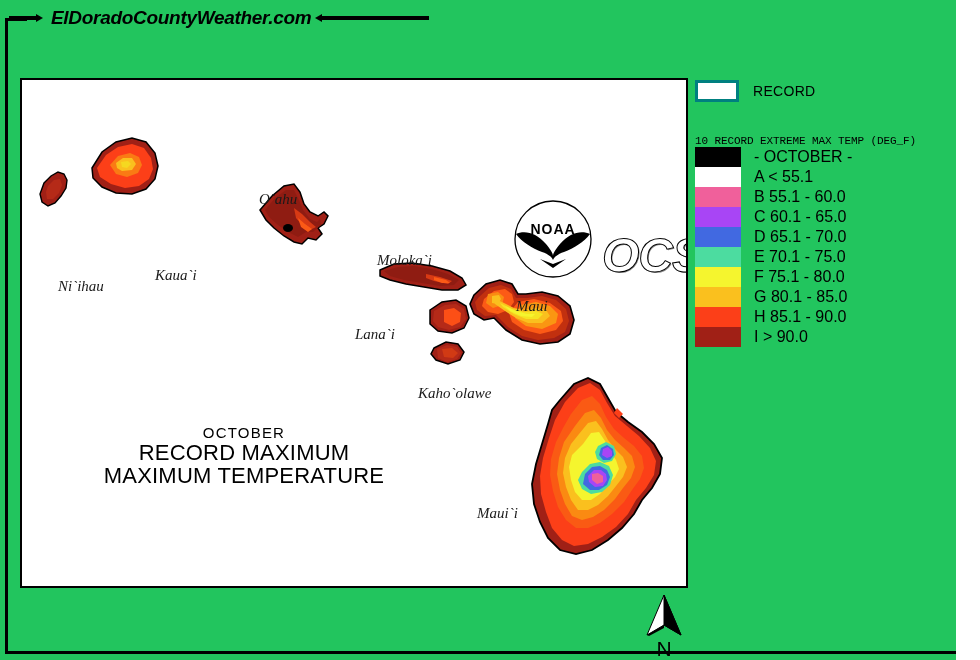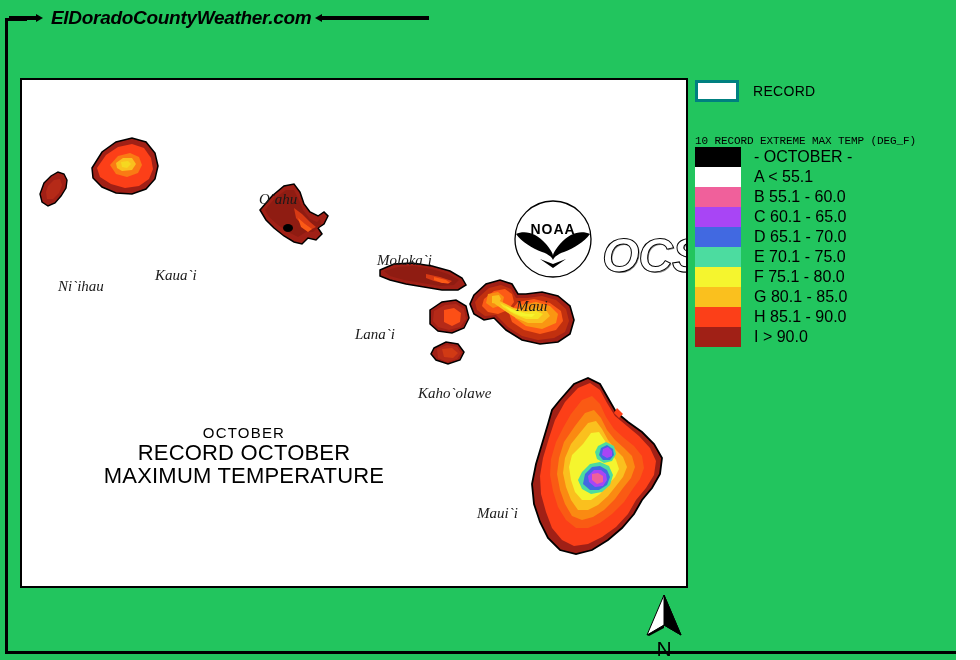--- a/index.html
+++ b/index.html
@@ -322,21 +322,21 @@
                  C74,44 64,50 54,54 C48,56 44,59 43,62 C42,59 38,56 32,54 C22,50 12,44 6,36 Z" fill="#000"></path>
         <path d="M30,61 L43,66 L56,61 L43,70 Z" fill="#000"></path>
         <text x="43" y="36" text-anchor="middle" font-family="Liberation Sans, sans-serif" font-size="14" font-weight="bold" fill="#000" letter-spacing="1">NOAA</text>
       </svg>
     </div>
 
     <div id="ocs-logo">OCS</div>
 
     <div id="map-title">
       <div class="mt-month">OCTOBER</div>
-      <div class="mt-l1">RECORD OCTOBER</div>
+      <div class="mt-l1">RECORD MAXIMUM</div>
       <div class="mt-l2">MAXIMUM TEMPERATURE</div>
     </div>
   </div>
 
   <div id="legend">
 
     <div id="hawaii-key">
       <div id="hawaii-swatch"></div>
       <div id="hawaii-label">RECORD</div>
     </div>

